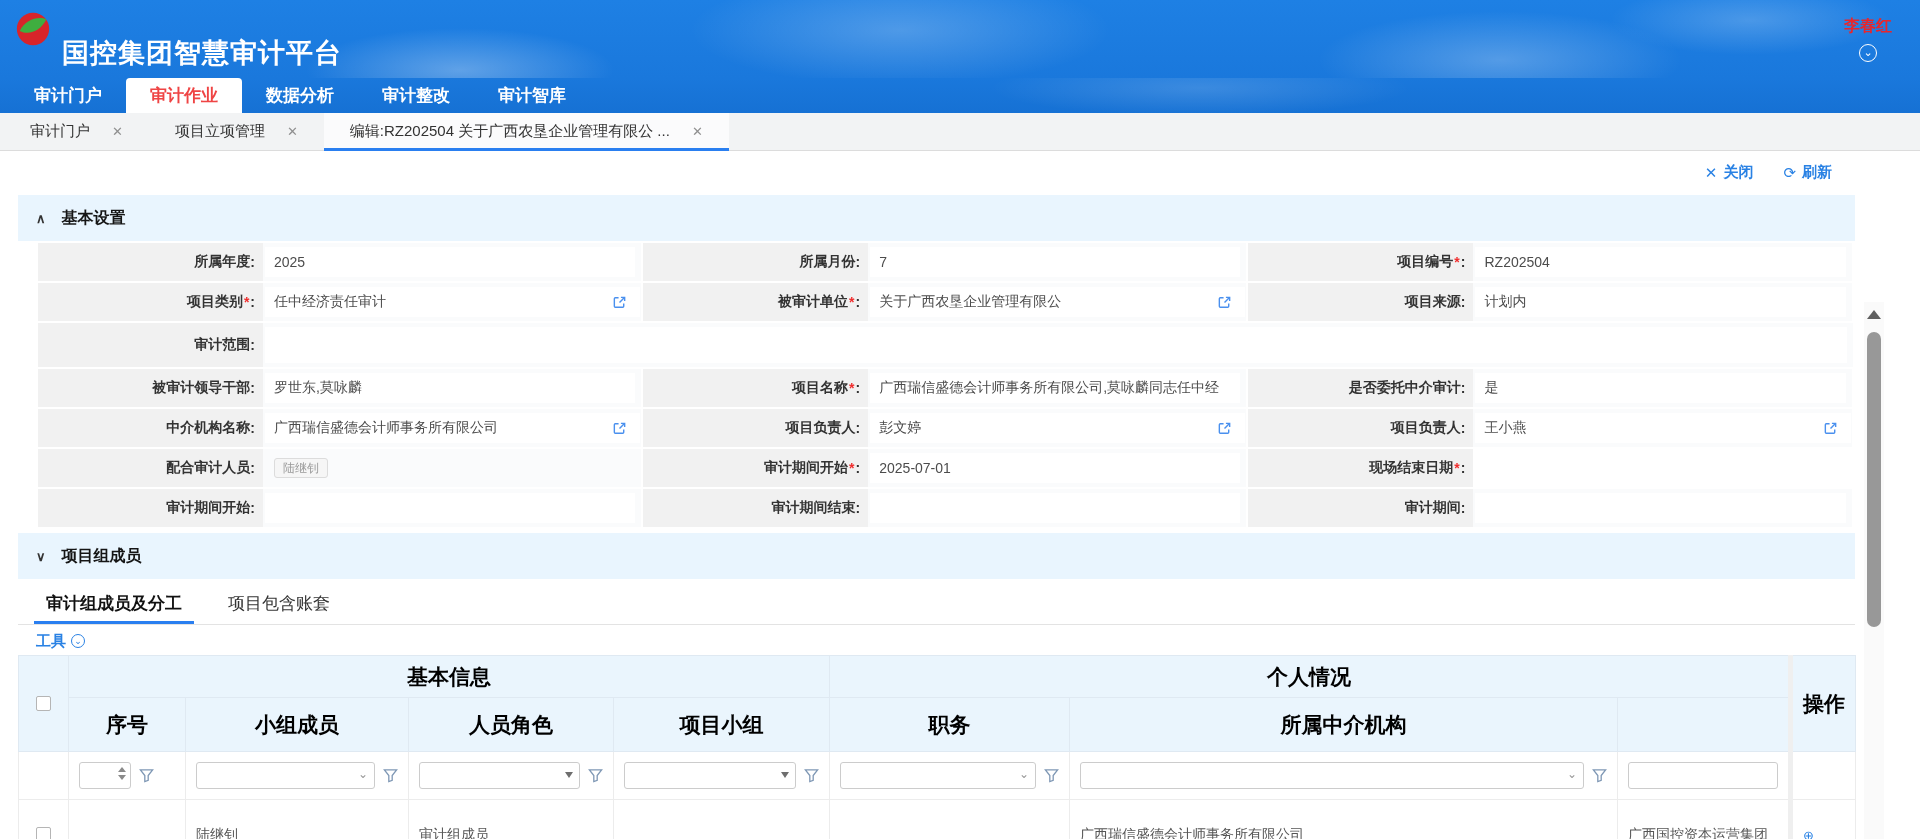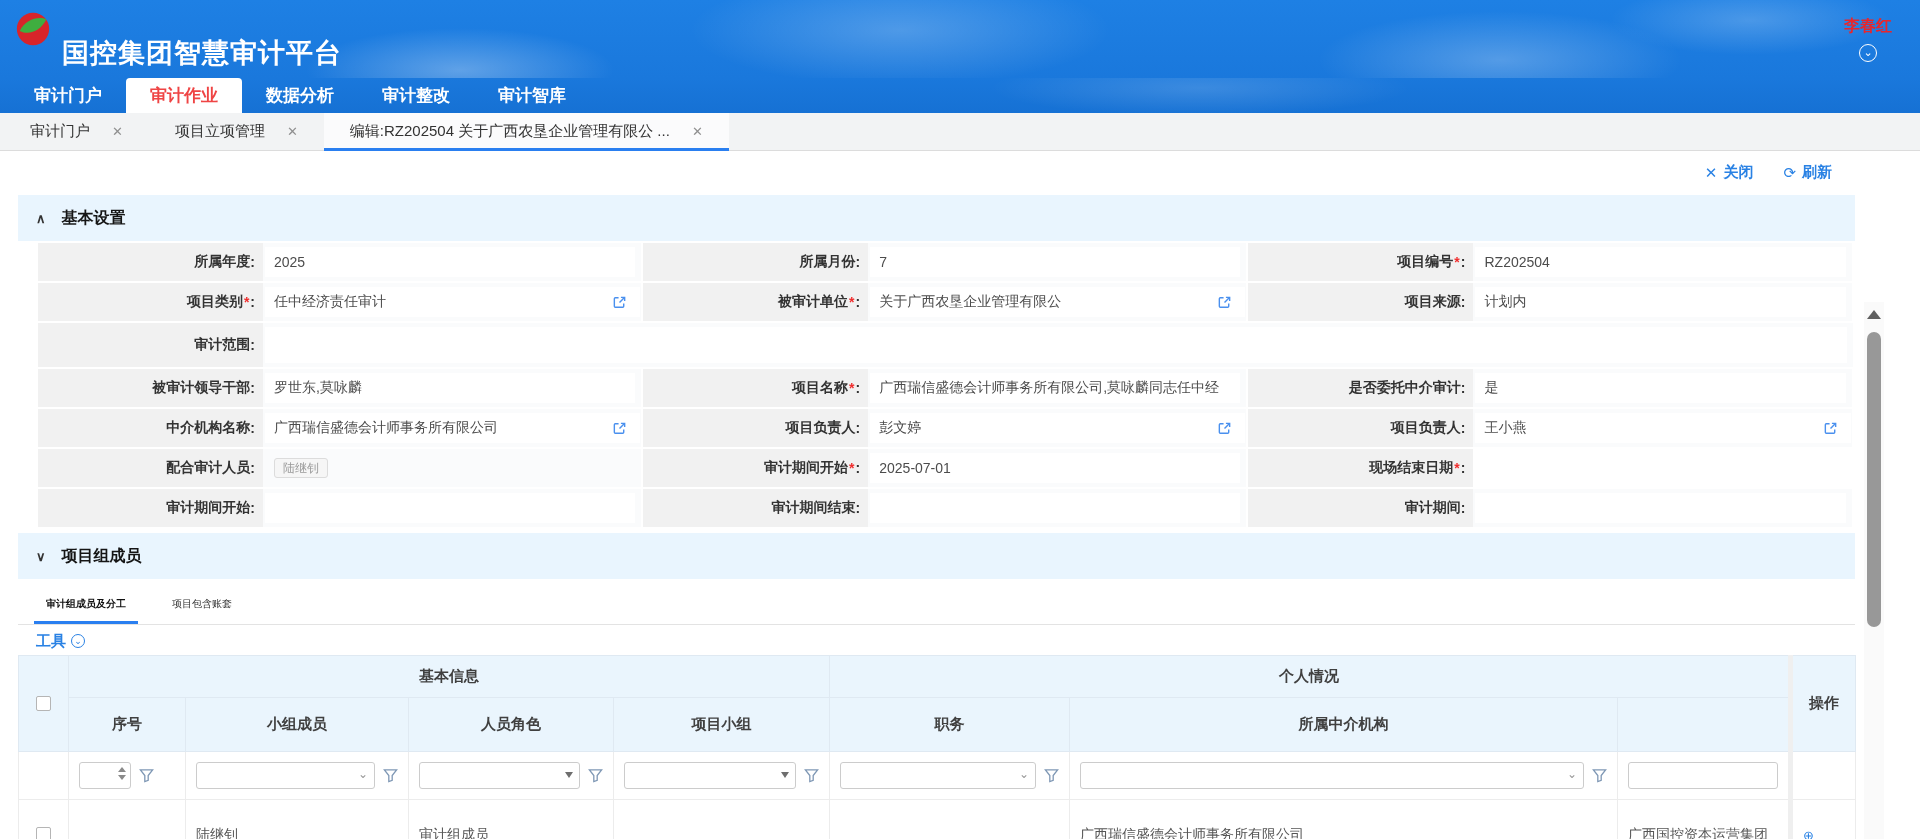--- a/index.html
+++ b/index.html
@@ -58,31 +58,31 @@
   .fvalue { flex:1; background:#fafbfc; display:flex; align-items:center; padding:4px 6px 4px 2px; min-width:0; }
   .finput { flex:1; background:#fff; height:100%; display:flex; align-items:center; padding:0 9px;
     font-size:14px; color:#4c4c4c; white-space:nowrap; overflow:hidden; }
   .finput.dim { background:#fafbfc; }
   .link-ico { width:15px; height:15px; margin:0 8px 0 -28px; flex-shrink:0; cursor:pointer; z-index:2; }
   .chip { background:#f6f6f6; border:1px solid #dcdcdc; border-radius:3px; color:#9a9a9a;
     font-size:12px; padding:2px 8px; line-height:14px; }
 
   
   .member-tabs { height:42px; border-bottom:1px solid #e3e3e3; display:flex; padding-left:12px; gap:14px; margin-top:4px; }
-  .mtab { line-height:41px; padding:0 16px; font-size:10px; color:#333; cursor:pointer; position:relative; }
+  .mtab { line-height:41px; padding:0 16px; font-size:17px; color:#333; cursor:pointer; position:relative; }
   .mtab.active { font-weight:700; color:#111; }
   .mtab.active::after { content:""; position:absolute; left:4px; right:4px; bottom:0; height:3px; background:#2a7ff0; }
   .tools-row { height:28px; display:flex; align-items:center; padding-left:18px; gap:5px; margin-top:2px; }
   .tools-link { color:#2a82e4; font-size:15px; font-weight:700; cursor:pointer; }
   .tools-caret { width:14px; height:14px; border:1.3px solid #2a82e4; border-radius:50%;
     color:#2a82e4; font-size:9px; line-height:12px; text-align:center; }
 
   
   table.grid { width:1837px; border-collapse:collapse; table-layout:fixed; }
-  .grid th { background:#eaf5fd; border:1px solid #dfe9f2; font-size:15px; font-weight:700; color:#404040; }
+  .grid th { background:#eaf5fd; border:1px solid #dfe9f2; font-size:21px; font-weight:700; color:#000000; }
   .grid .g-row th { height:42px; }
   .grid .s-row th { height:54px; }
   .grid td { border:1px solid #ececec; border-top:none; }
   .grid .f-row td { height:48px; background:#fff; }
   .op-col { border-left:5px solid #efefef !important; }
   .cbx { width:15px; height:15px; border:1px solid #b5b5b5; border-radius:2px; background:#fff; margin:0 auto; cursor:pointer; }
   .fcell { display:flex; align-items:center; gap:8px; padding:0 10px; }
   .fld-input { position:relative; flex:1; height:27px; border:1px solid #ccc; border-radius:3px; background:#fff; }
   .fld-input.narrow { flex:0 0 52px; }
   .spin { position:absolute; right:4px; top:4px; display:flex; flex-direction:column; gap:3px; cursor:pointer; }

